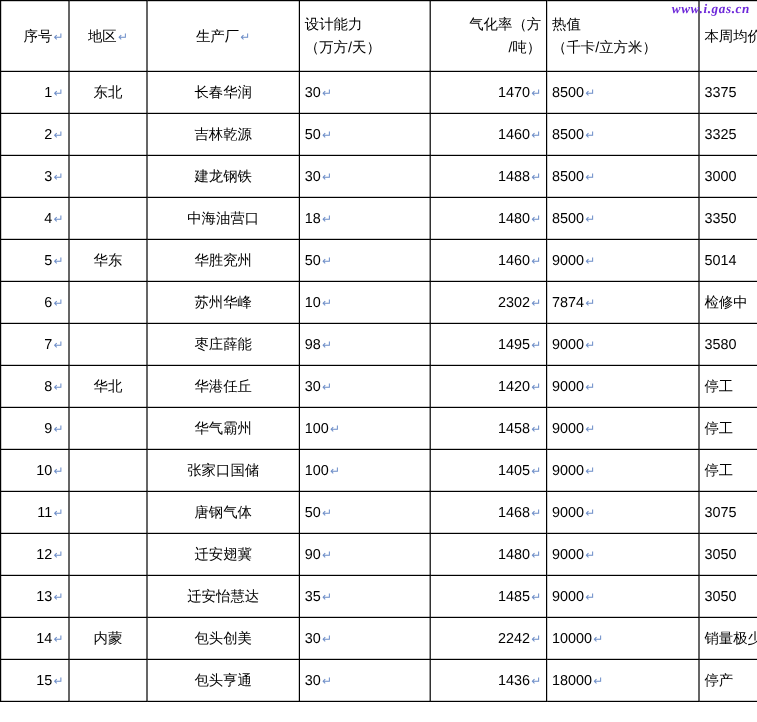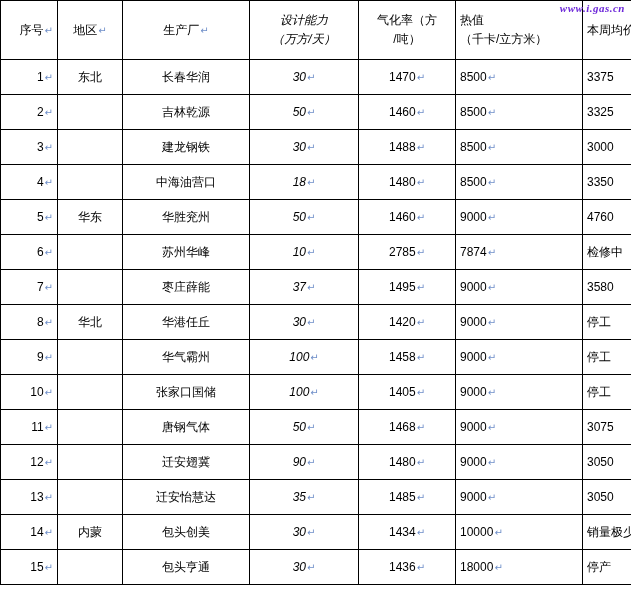--- a/index.html
+++ b/index.html
@@ -46,22 +46,22 @@
     text-align: center;
     font-size: 13px;
     line-height: 1.55;
   }
   tbody td {
     height: 34px;
   }
   .c-idx { width: 48px; text-align: right; padding-left: 6px; }
   .c-region { width: 56px; text-align: center; padding-left: 8px; }
   .c-plant { width: 118px; text-align: center; padding-left: 14px; }
-  .c-cap { width: 100px; text-align: center; font-style: italic; }
-  .c-gas { width: 88px; text-align: center; padding-left: 10px; }
+  .c-cap { width: 100px; text-align: left; }
+  .c-gas { width: 88px; text-align: right; padding-left: 10px; }
   .c-heat { width: 118px; text-align: left; padding-left: 10px; }
   .c-price { width: 100px; text-align: left; padding-left: 10px; }
 
   
   .pil {
     color: #6f8fc9;
     font-size: 10px;
     font-family: "DejaVu Sans", sans-serif;
     vertical-align: baseline;
     margin-left: 1px;
@@ -141,36 +141,36 @@
       <td class="c-heat"><span>8500</span><span class="pil">↵</span></td>
       <td class="c-price"><span>3350</span></td>
     </tr>
     <tr>
       <td class="c-idx"><span>5</span><span class="pil">↵</span></td>
       <td class="c-region"><span>华东</span></td>
       <td class="c-plant"><span>华胜兖州</span></td>
       <td class="c-cap"><span>50</span><span class="pil">↵</span></td>
       <td class="c-gas"><span>1460</span><span class="pil">↵</span></td>
       <td class="c-heat"><span>9000</span><span class="pil">↵</span></td>
-      <td class="c-price"><span>4760</span></td>
+      <td class="c-price"><span>5014</span></td>
     </tr>
     <tr>
       <td class="c-idx"><span>6</span><span class="pil">↵</span></td>
       <td class="c-region blank-region"><span></span></td>
       <td class="c-plant"><span>苏州华峰</span></td>
       <td class="c-cap"><span>10</span><span class="pil">↵</span></td>
-      <td class="c-gas"><span>2785</span><span class="pil">↵</span></td>
+      <td class="c-gas"><span>2302</span><span class="pil">↵</span></td>
       <td class="c-heat"><span>7874</span><span class="pil">↵</span></td>
       <td class="c-price"><span>检修中</span></td>
     </tr>
     <tr>
       <td class="c-idx"><span>7</span><span class="pil">↵</span></td>
       <td class="c-region blank-region"><span></span></td>
       <td class="c-plant"><span>枣庄薛能</span></td>
-      <td class="c-cap"><span>37</span><span class="pil">↵</span></td>
+      <td class="c-cap"><span>98</span><span class="pil">↵</span></td>
       <td class="c-gas"><span>1495</span><span class="pil">↵</span></td>
       <td class="c-heat"><span>9000</span><span class="pil">↵</span></td>
       <td class="c-price"><span>3580</span></td>
     </tr>
     <tr>
       <td class="c-idx"><span>8</span><span class="pil">↵</span></td>
       <td class="c-region"><span>华北</span></td>
       <td class="c-plant"><span>华港任丘</span></td>
       <td class="c-cap"><span>30</span><span class="pil">↵</span></td>
       <td class="c-gas"><span>1420</span><span class="pil">↵</span></td>
@@ -220,21 +220,21 @@
       <td class="c-cap"><span>35</span><span class="pil">↵</span></td>
       <td class="c-gas"><span>1485</span><span class="pil">↵</span></td>
       <td class="c-heat"><span>9000</span><span class="pil">↵</span></td>
       <td class="c-price"><span>3050</span></td>
     </tr>
     <tr>
       <td class="c-idx"><span>14</span><span class="pil">↵</span></td>
       <td class="c-region"><span>内蒙</span></td>
       <td class="c-plant"><span>包头创美</span></td>
       <td class="c-cap"><span>30</span><span class="pil">↵</span></td>
-      <td class="c-gas"><span>1434</span><span class="pil">↵</span></td>
+      <td class="c-gas"><span>2242</span><span class="pil">↵</span></td>
       <td class="c-heat"><span>10000</span><span class="pil">↵</span></td>
       <td class="c-price"><span>销量极少</span></td>
     </tr>
     <tr>
       <td class="c-idx"><span>15</span><span class="pil">↵</span></td>
       <td class="c-region blank-region"><span></span></td>
       <td class="c-plant"><span>包头亨通</span></td>
       <td class="c-cap"><span>30</span><span class="pil">↵</span></td>
       <td class="c-gas"><span>1436</span><span class="pil">↵</span></td>
       <td class="c-heat"><span>18000</span><span class="pil">↵</span></td>

